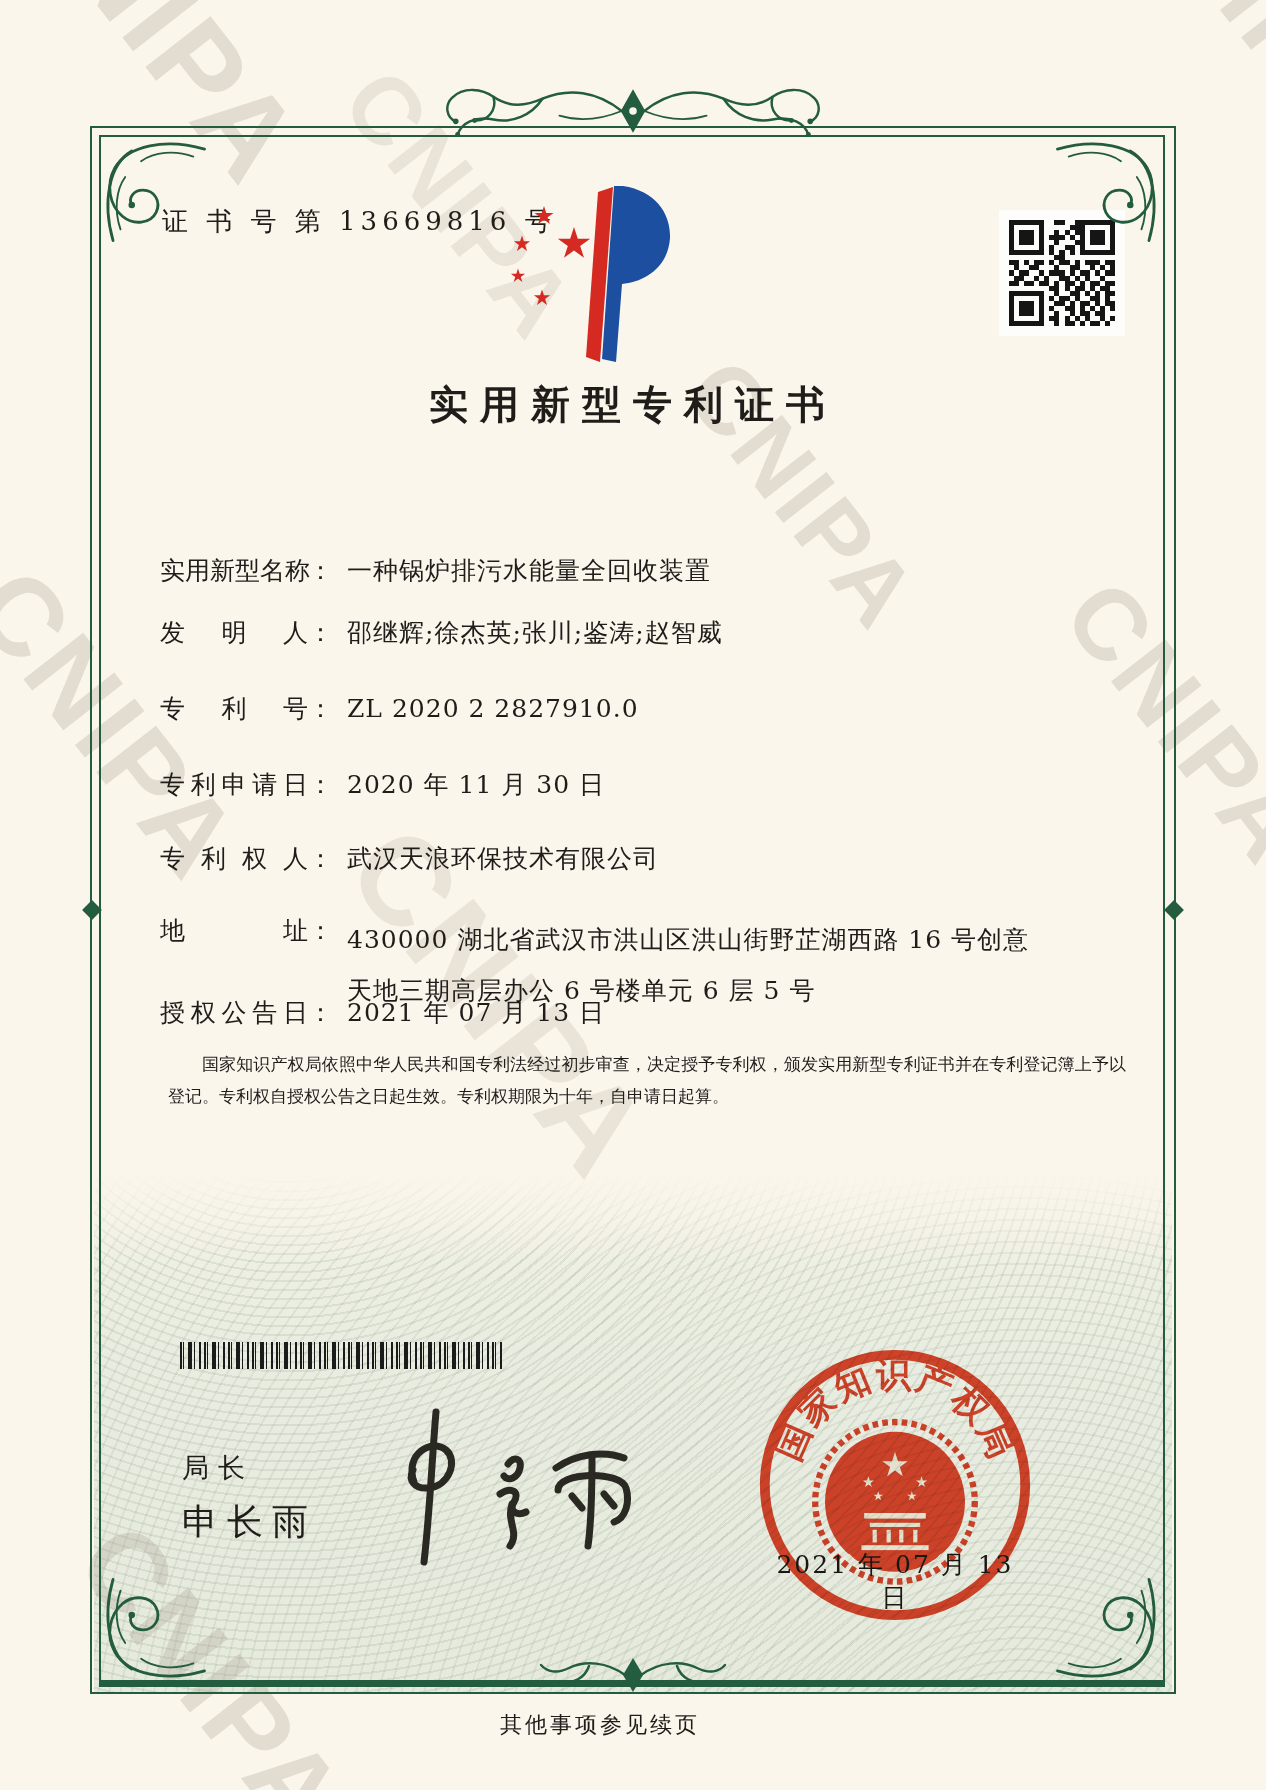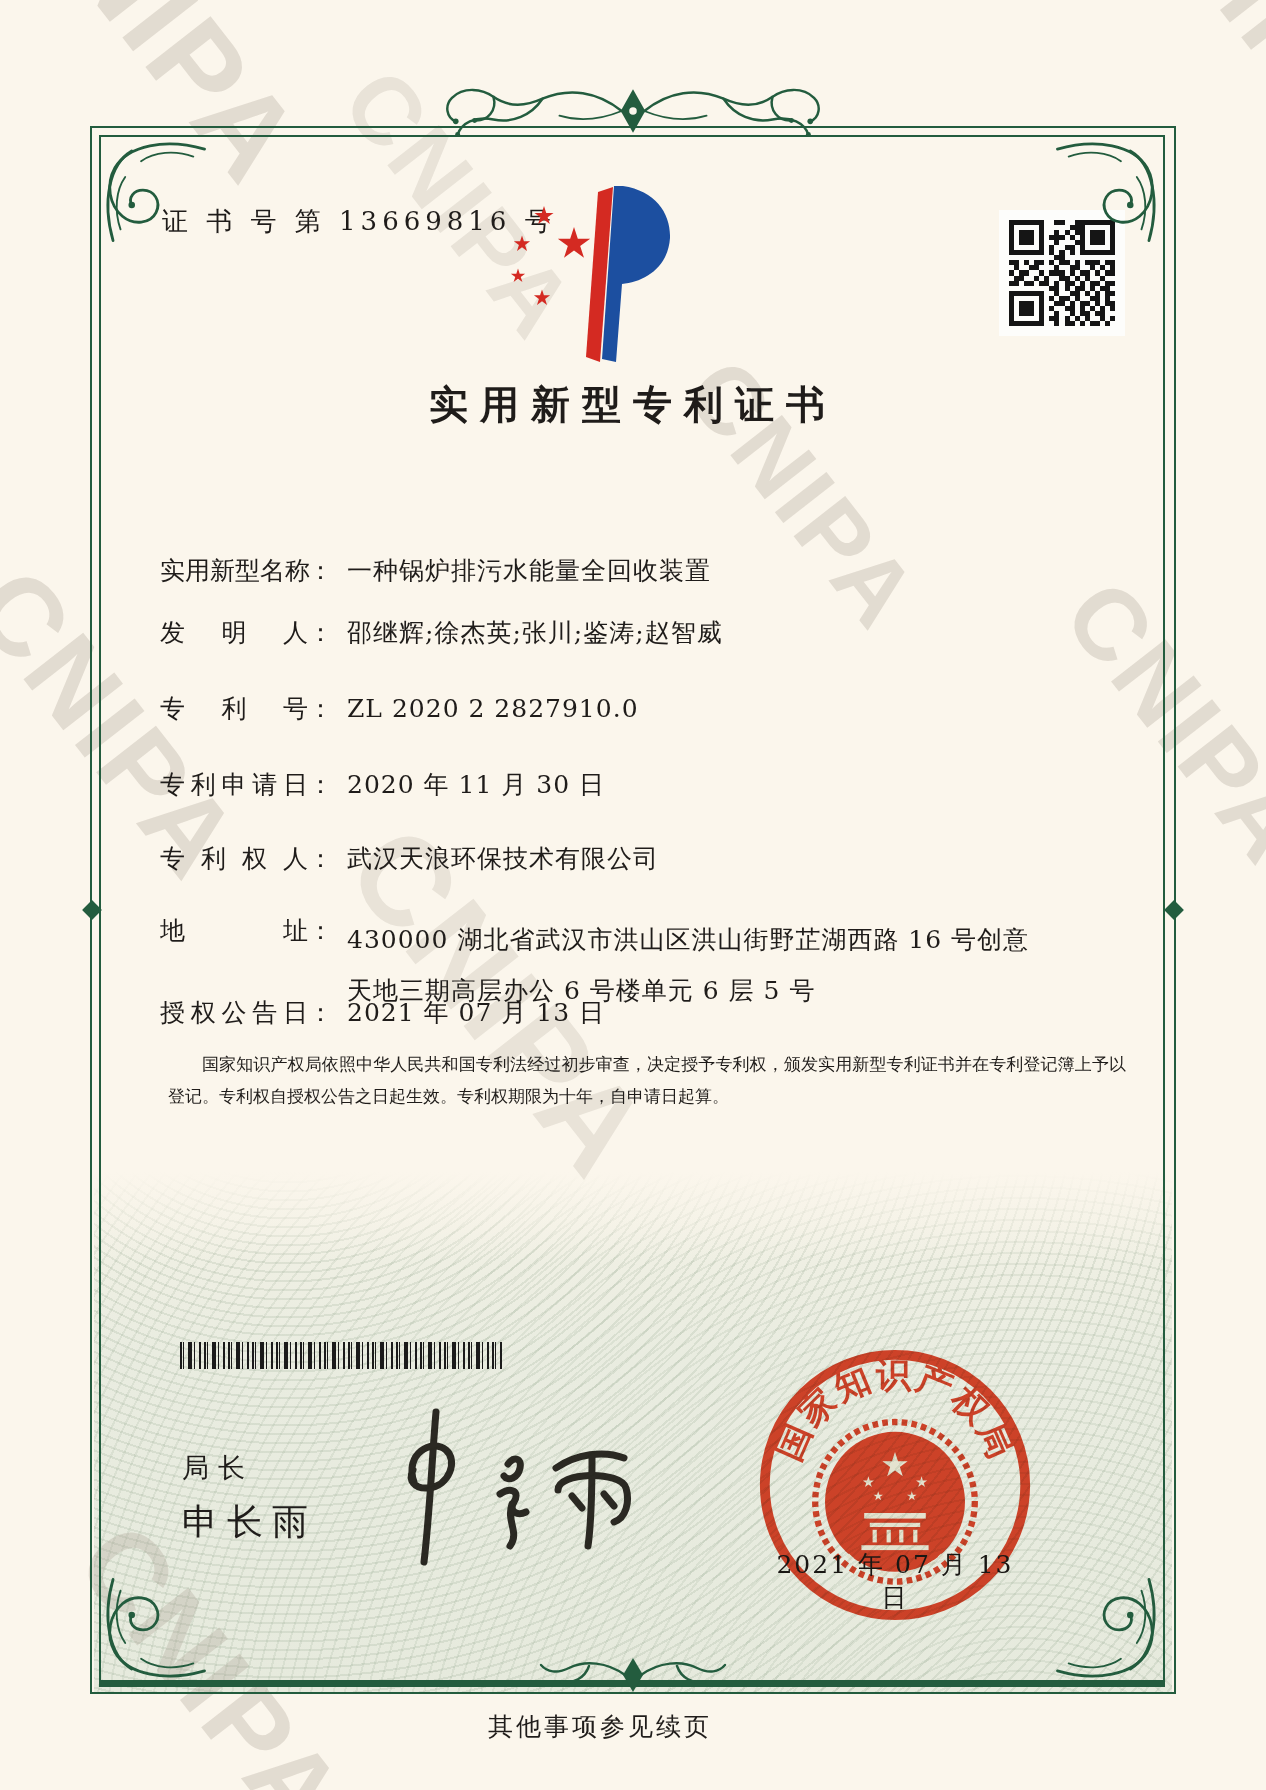--- a/index.html
+++ b/index.html
@@ -62,21 +62,21 @@
   .sig-title{position:absolute;left:182px;top:1450px;font-size:27px;letter-spacing:9px;z-index:2;}
   .sig-name{position:absolute;left:182px;top:1498px;font-size:36px;letter-spacing:9px;z-index:2;}
   .sig-script{position:absolute;left:375px;top:1398px;width:290px;height:180px;z-index:2;}
   .seal{position:absolute;left:755px;top:1345px;width:280px;height:280px;z-index:2;
       opacity:.93;mix-blend-mode:multiply;}
   .seal-date{position:absolute;left:770px;top:1548px;width:250px;text-align:center;
       font-size:25px;letter-spacing:2px;color:#191714;z-index:3;}
   .page-no{position:absolute;left:90px;top:1638px;width:1082px;text-align:center;
       font-size:20px;letter-spacing:2px;z-index:2;}
   .foot-note{position:absolute;left:0;top:1710px;width:1200px;text-align:center;
-      font-size:25px;letter-spacing:3px;z-index:2;}
+      font-size:22px;letter-spacing:3px;z-index:2;}
 </style>
 </head>
 <body>
 
 <div class="page">
 
   <span class="wm" style="left:-35px;top:-55px;font-size:120px;">CNIPA</span>
   <span class="wm" style="left:1075px;top:-75px;font-size:110px;">CNIPA</span>
   <span class="wm" style="left:305px;top:150px;font-size:95px;color:rgba(168,160,146,.22);">CNIPA</span>
   <span class="wm" style="left:648px;top:440px;font-size:95px;">CNIPA</span>

